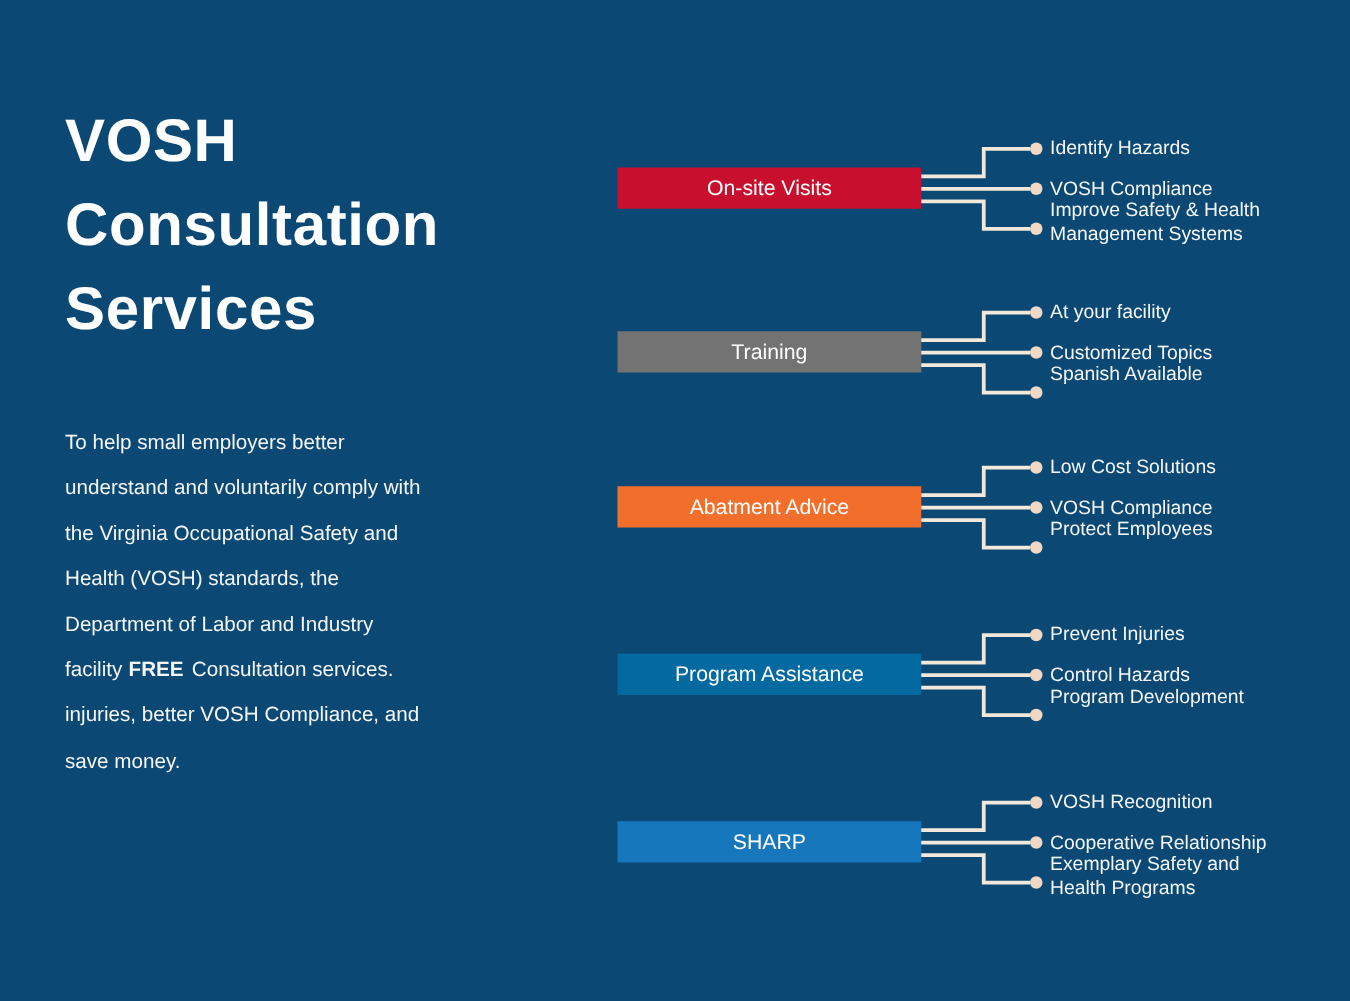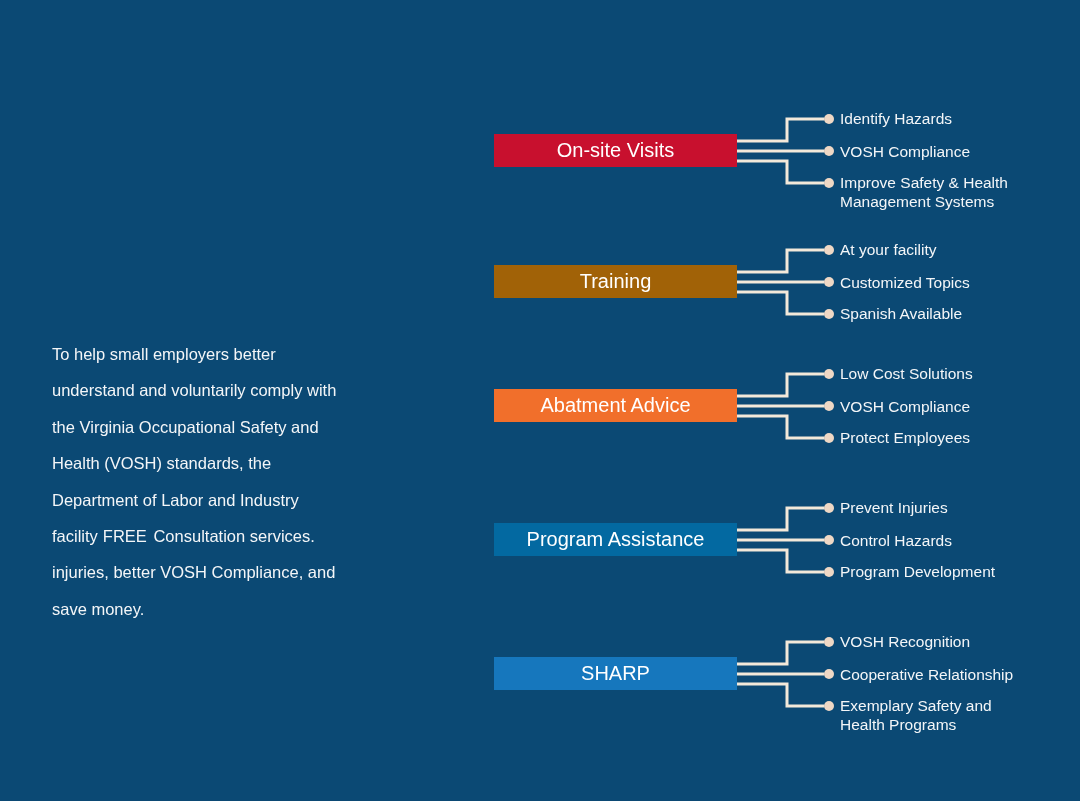--- a/index.html
+++ b/index.html
@@ -15,48 +15,53 @@
   .title{
     position:absolute;left:52px;top:80px;width:440px;
     color:#ffffff;font-weight:bold;font-size:48px;line-height:67px;
     letter-spacing:0.5px;
   }
   
   .intro{
     position:absolute;left:52px;top:336px;width:330px;
     color:var(--text,#f4f6f8);font-size:16.5px;line-height:36.4px;
   }
-  .intro .free{font-weight:normal;margin-left:5px;margin-right:2px;}
+  .intro .free{font-weight:bold;margin-left:5px;margin-right:2px;}
   
   .service{position:absolute;left:494px;width:560px;height:33px;}
   .bar{
     position:absolute;left:0;top:0;width:243px;height:33px;
     display:flex;align-items:center;justify-content:center;
   }
   .bar-label{
-    color:#ffffff;font-size:20px;line-height:33px;white-space:nowrap;
+    color:#ffffff;font-size:17px;line-height:33px;white-space:nowrap;
   }
   .connector{position:absolute;left:243px;top:-49px;overflow:visible;}
   .cline{fill:none;stroke:var(--line,#f3e9da);stroke-width:3;}
   .cdot{fill:var(--dot,#efd8c5);stroke:none;}
   .bullets{position:absolute;left:346px;top:0;width:210px;}
   .bullet{
     position:absolute;left:0;color:var(--text,#f2f4f6);
     font-size:15.5px;line-height:19px;white-space:nowrap;
   }
   .bullet.b1{top:-25px;}
   .bullet.b2{top:8px;}
-  .bullet.b3{top:39px;}
+  .bullet.b3{top:25px;}
   .bullet.two-line{white-space:pre-line;width:205px;}
 </style>
 </head>
 <body>
 
 <div class="canvas">
 
+  <div class="title">
+    <div>VOSH</div>
+    <div>Consultation</div>
+    <div>Services</div>
+  </div>
 
   <div class="intro">
     <div>To help small employers better</div>
     <div>understand and voluntarily comply with</div>
     <div>the Virginia Occupational Safety and</div>
     <div>Health (VOSH) standards, the</div>
     <div>Department of Labor and Industry</div>
     <div><span>facility</span><span class="free">FREE</span><span> Consultation services.</span></div>
     <div>injuries, better VOSH Compliance, and</div>
     <div>save money.</div>
@@ -76,21 +81,21 @@
     </svg>
     <div class="bullets">
       <div class="bullet b1">Identify Hazards</div>
       <div class="bullet b2">VOSH Compliance</div>
       <div class="bullet b3 two-line">Improve Safety &amp; Health
 Management Systems</div>
     </div>
   </div>
 
   <div class="service" style="top:265px">
-    <div class="bar" style="background: #a16207;">
+    <div class="bar" style="background: #737373;">
       <span class="bar-label">Training</span>
     </div>
     <svg class="connector" width="104" height="132" viewBox="0 0 104 132">
       <path class="cline" d="M0,56 H50 V34 H87"></path>
       <path class="cline" d="M0,66 H87"></path>
       <path class="cline" d="M0,76 H50 V98 H87"></path>
       <circle class="cdot" cx="92" cy="34" r="5"></circle>
       <circle class="cdot" cx="92" cy="66" r="5"></circle>
       <circle class="cdot" cx="92" cy="98" r="5"></circle>
     </svg>

